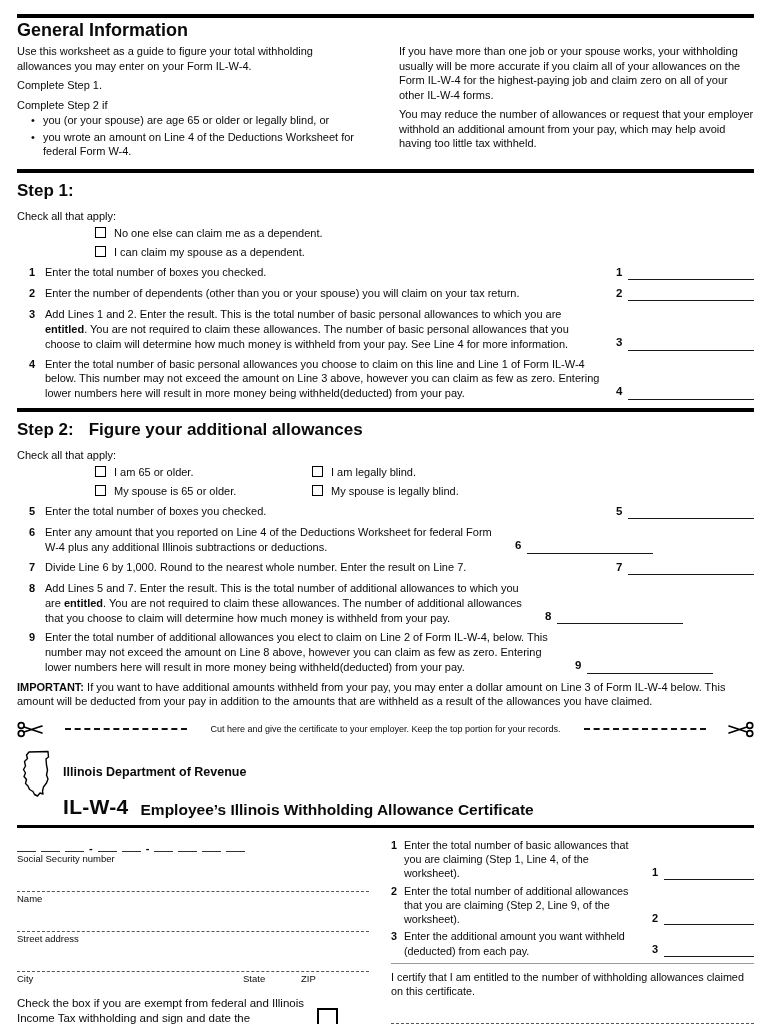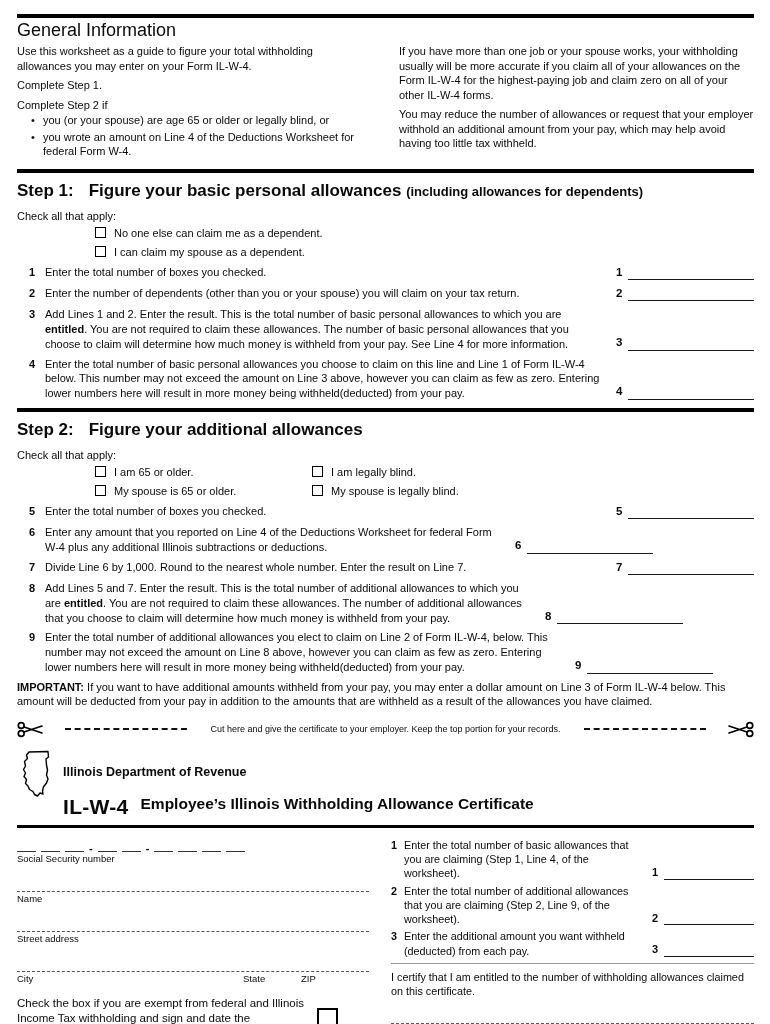--- a/index.html
+++ b/index.html
@@ -8,21 +8,21 @@
     width: 770px; height: 1024px; overflow: hidden;
     font-family: "Liberation Sans", sans-serif;
     color: #0a0a0a;
   }
   .page { width: 770px; height: 1024px; padding: 10px 16px 8px 17px; }
 
   
   .doc-title { font-size: 23px; font-weight: bold; letter-spacing: .2px; }
   .rule-thick { height: 4px; background:#000; }
   .rule-mid   { height: 3px; background:#000; }
-  .gi-heading { font-size: 18px; font-weight: normal; margin: 2px 0 3px 0; }
+  .gi-heading { font-size: 18px; font-weight: bold; margin: 2px 0 3px 0; }
   .gi-cols { display: flex; gap: 34px; font-size: 11px; line-height: 1.32; }
   .gi-col-left  { width: 348px; }
   .gi-col-right { flex: 1; }
   .gi-col-left p, .gi-col-right p { margin-bottom: 5px; }
   ul.bullets { list-style: none; margin: 1px 0 0 14px; }
   ul.bullets li { padding-left: 12px; position: relative; margin-bottom: 2px; }
   ul.bullets li::before { content: "•"; position: absolute; left: 0; }
 
   
   .step-head { display: flex; align-items: baseline; gap: 15px; margin: 8px 0 9px 0; }
@@ -48,21 +48,21 @@
   .cut-row { display: flex; align-items: center; gap: 21px; margin: 12px 0 10px 0; }
   .cut-dash { flex: 1; border-top: 2.4px dashed #111; height: 0; }
   .cut-text { font-size: 9px; white-space: nowrap; padding: 0 2px; }
   .scissors { flex: none; display: flex; }
   .scissors.flip { transform: scaleX(-1); }
 
   
   .cert-head { display: flex; align-items: flex-start; gap: 10px; margin: 2px 0 6px 4px; }
   .il-logo { flex: none; margin-top: 2px; }
   .cert-head-text .agency { font-size: 12.5px; font-weight: bold; margin-bottom: 1px; margin-top: 17px; }
-  .cert-code-line { display: flex; align-items: flex-start; gap: 12px; margin-top: 16px; }
+  .cert-code-line { display: flex; align-items: flex-end; gap: 12px; margin-top: 16px; }
   .cert-code { font-size: 21px; font-weight: bold; letter-spacing: .3px; }
   .cert-title { font-size: 15.5px; font-weight: bold; }
 
   
   .cert-cols { display: flex; gap: 22px; margin-top: 10px; }
   .cert-left { width: 352px; flex: none; }
   .cert-right { flex: 1; }
 
   .ssn-row { display: flex; align-items: flex-end; gap: 5px; height: 14px; }
   .seg { width: 19px; border-bottom: 1.7px solid #333; height: 10px; }
@@ -112,21 +112,20 @@
     <div class="gi-col-right">
       <p>If you have more than one job or your spouse works, your withholding usually will be more accurate if you claim all of your allowances on the Form IL-W-4 for the highest-paying job and claim zero on all of your other IL-W-4 forms.</p>
       <p>You may reduce the number of allowances or request that your employer withhold an additional amount from your pay, which may help avoid having too little tax withheld.</p>
     </div>
   </div>
 
   <div class="rule-thick" style="margin-top:8px;"></div>
 
   <div class="step-head">
     <span class="step-label">Step 1:</span>
-    <span class="step-title"><span>Figure your basic personal allowances</span> <span class="step-paren">(including allowances for dependents)</span></span>
   </div>
   <div class="check-all">Check all that apply:</div>
 
   <div class="cb-row">
     <span class="cb"></span>
     <span>No one else can claim me as a dependent.</span>
   </div>
   <div class="cb-row">
     <span class="cb"></span>
     <span>I can claim my spouse as a dependent.</span>

